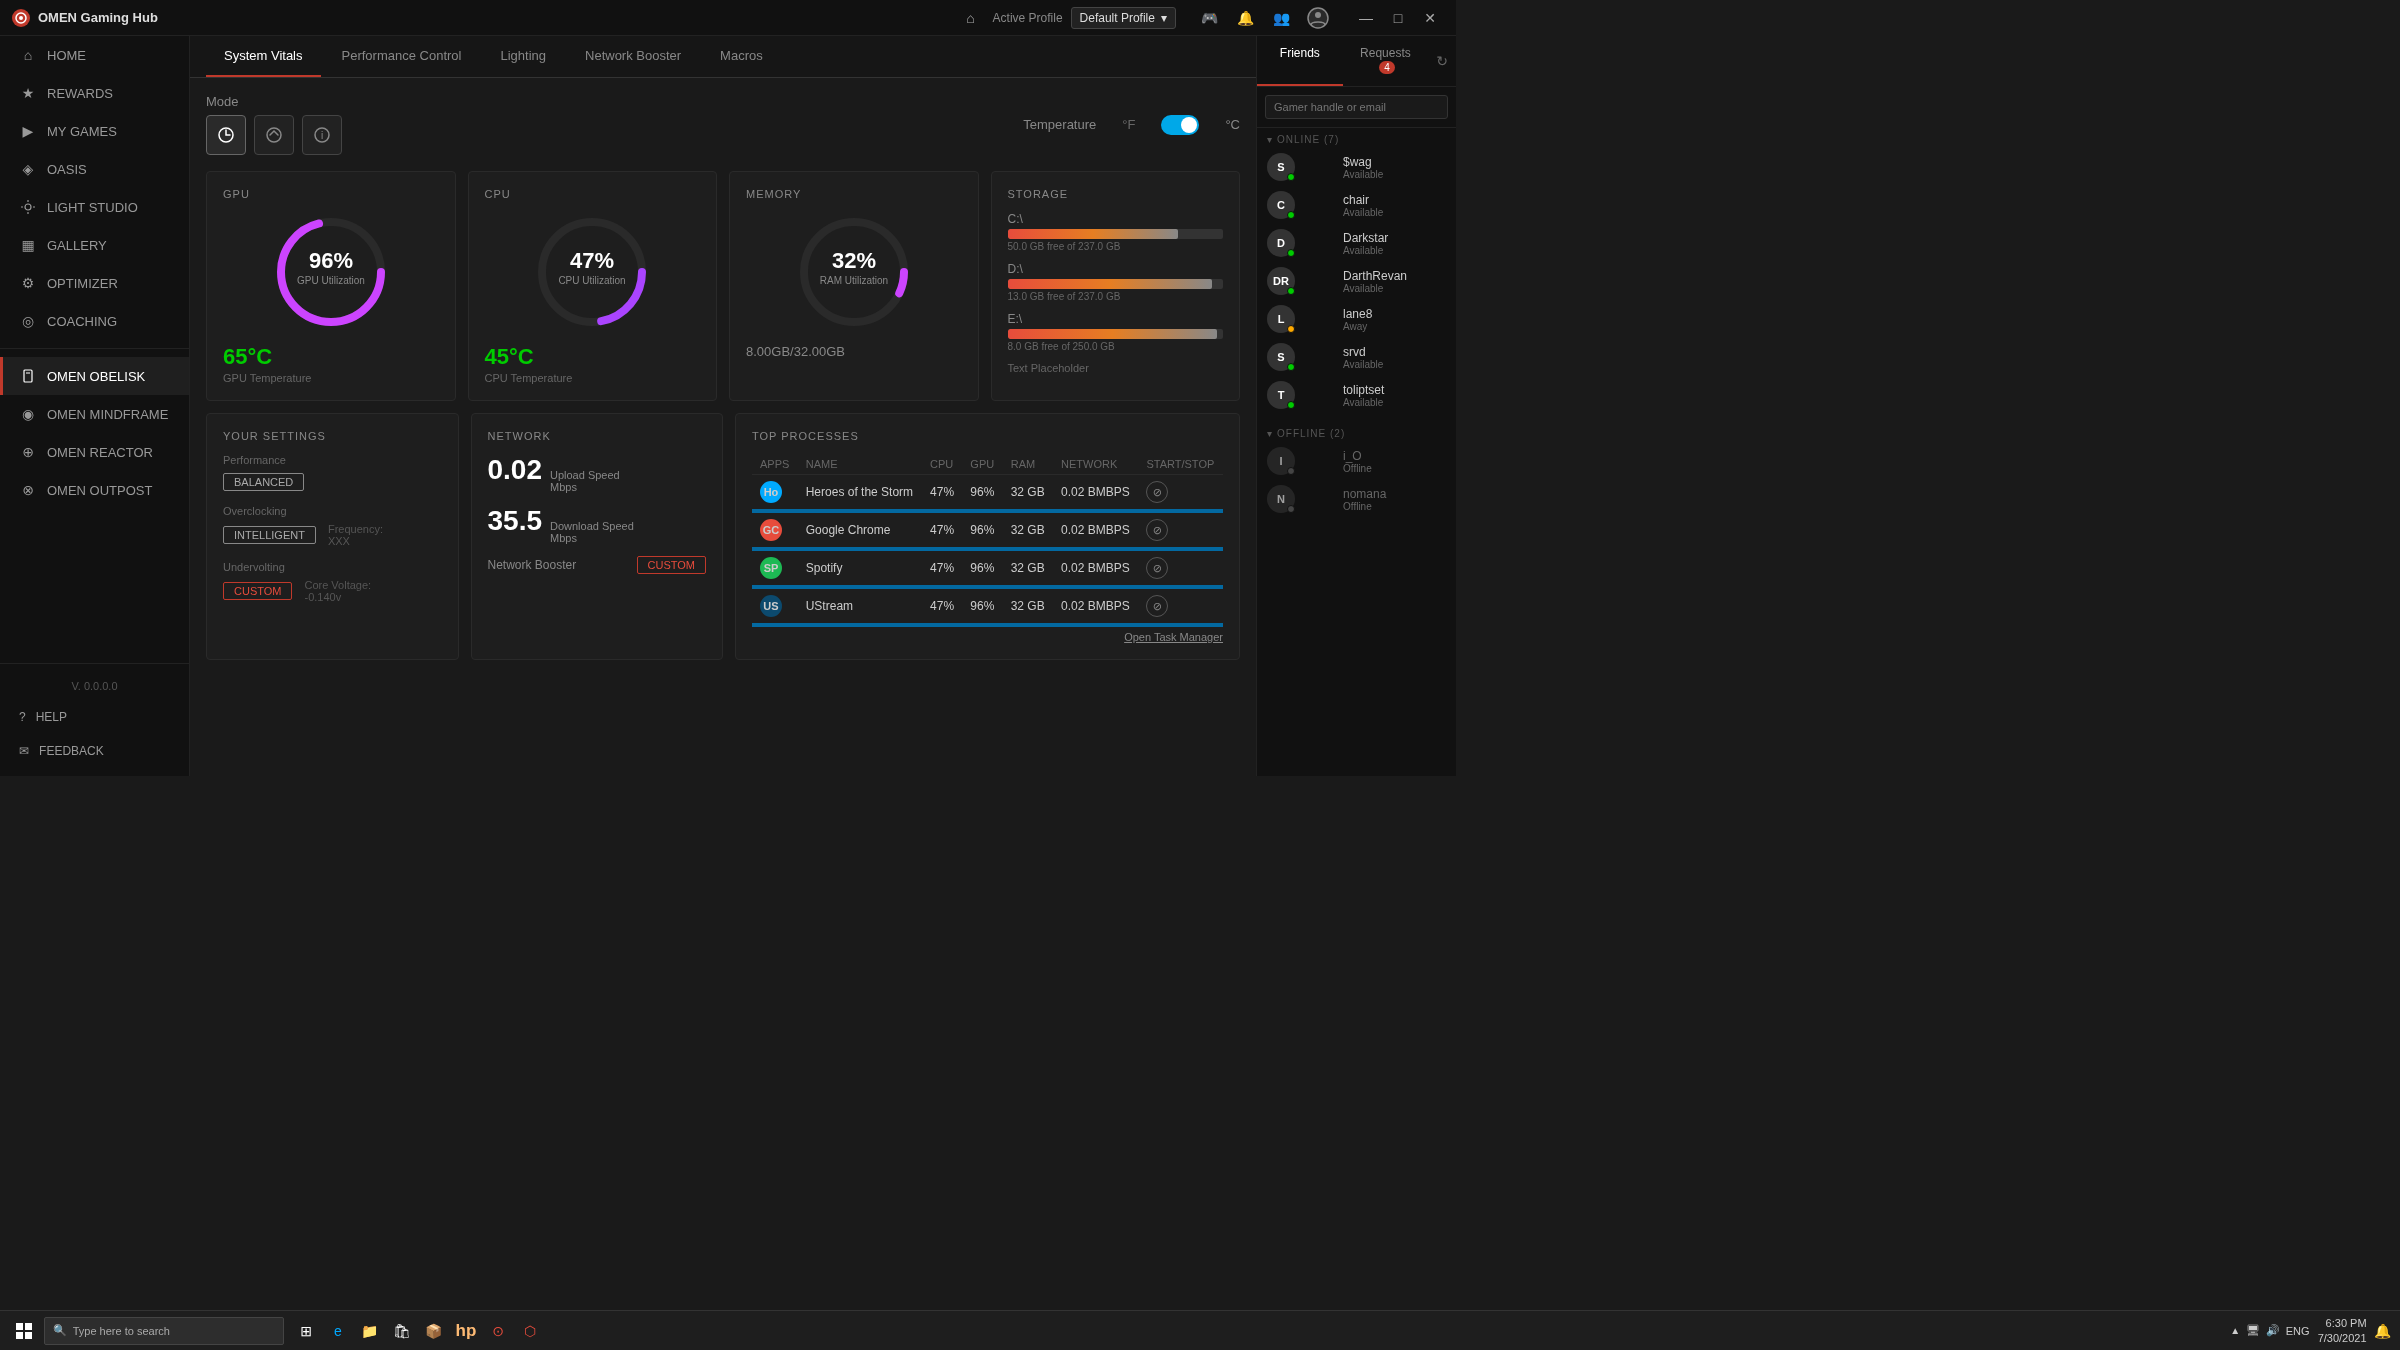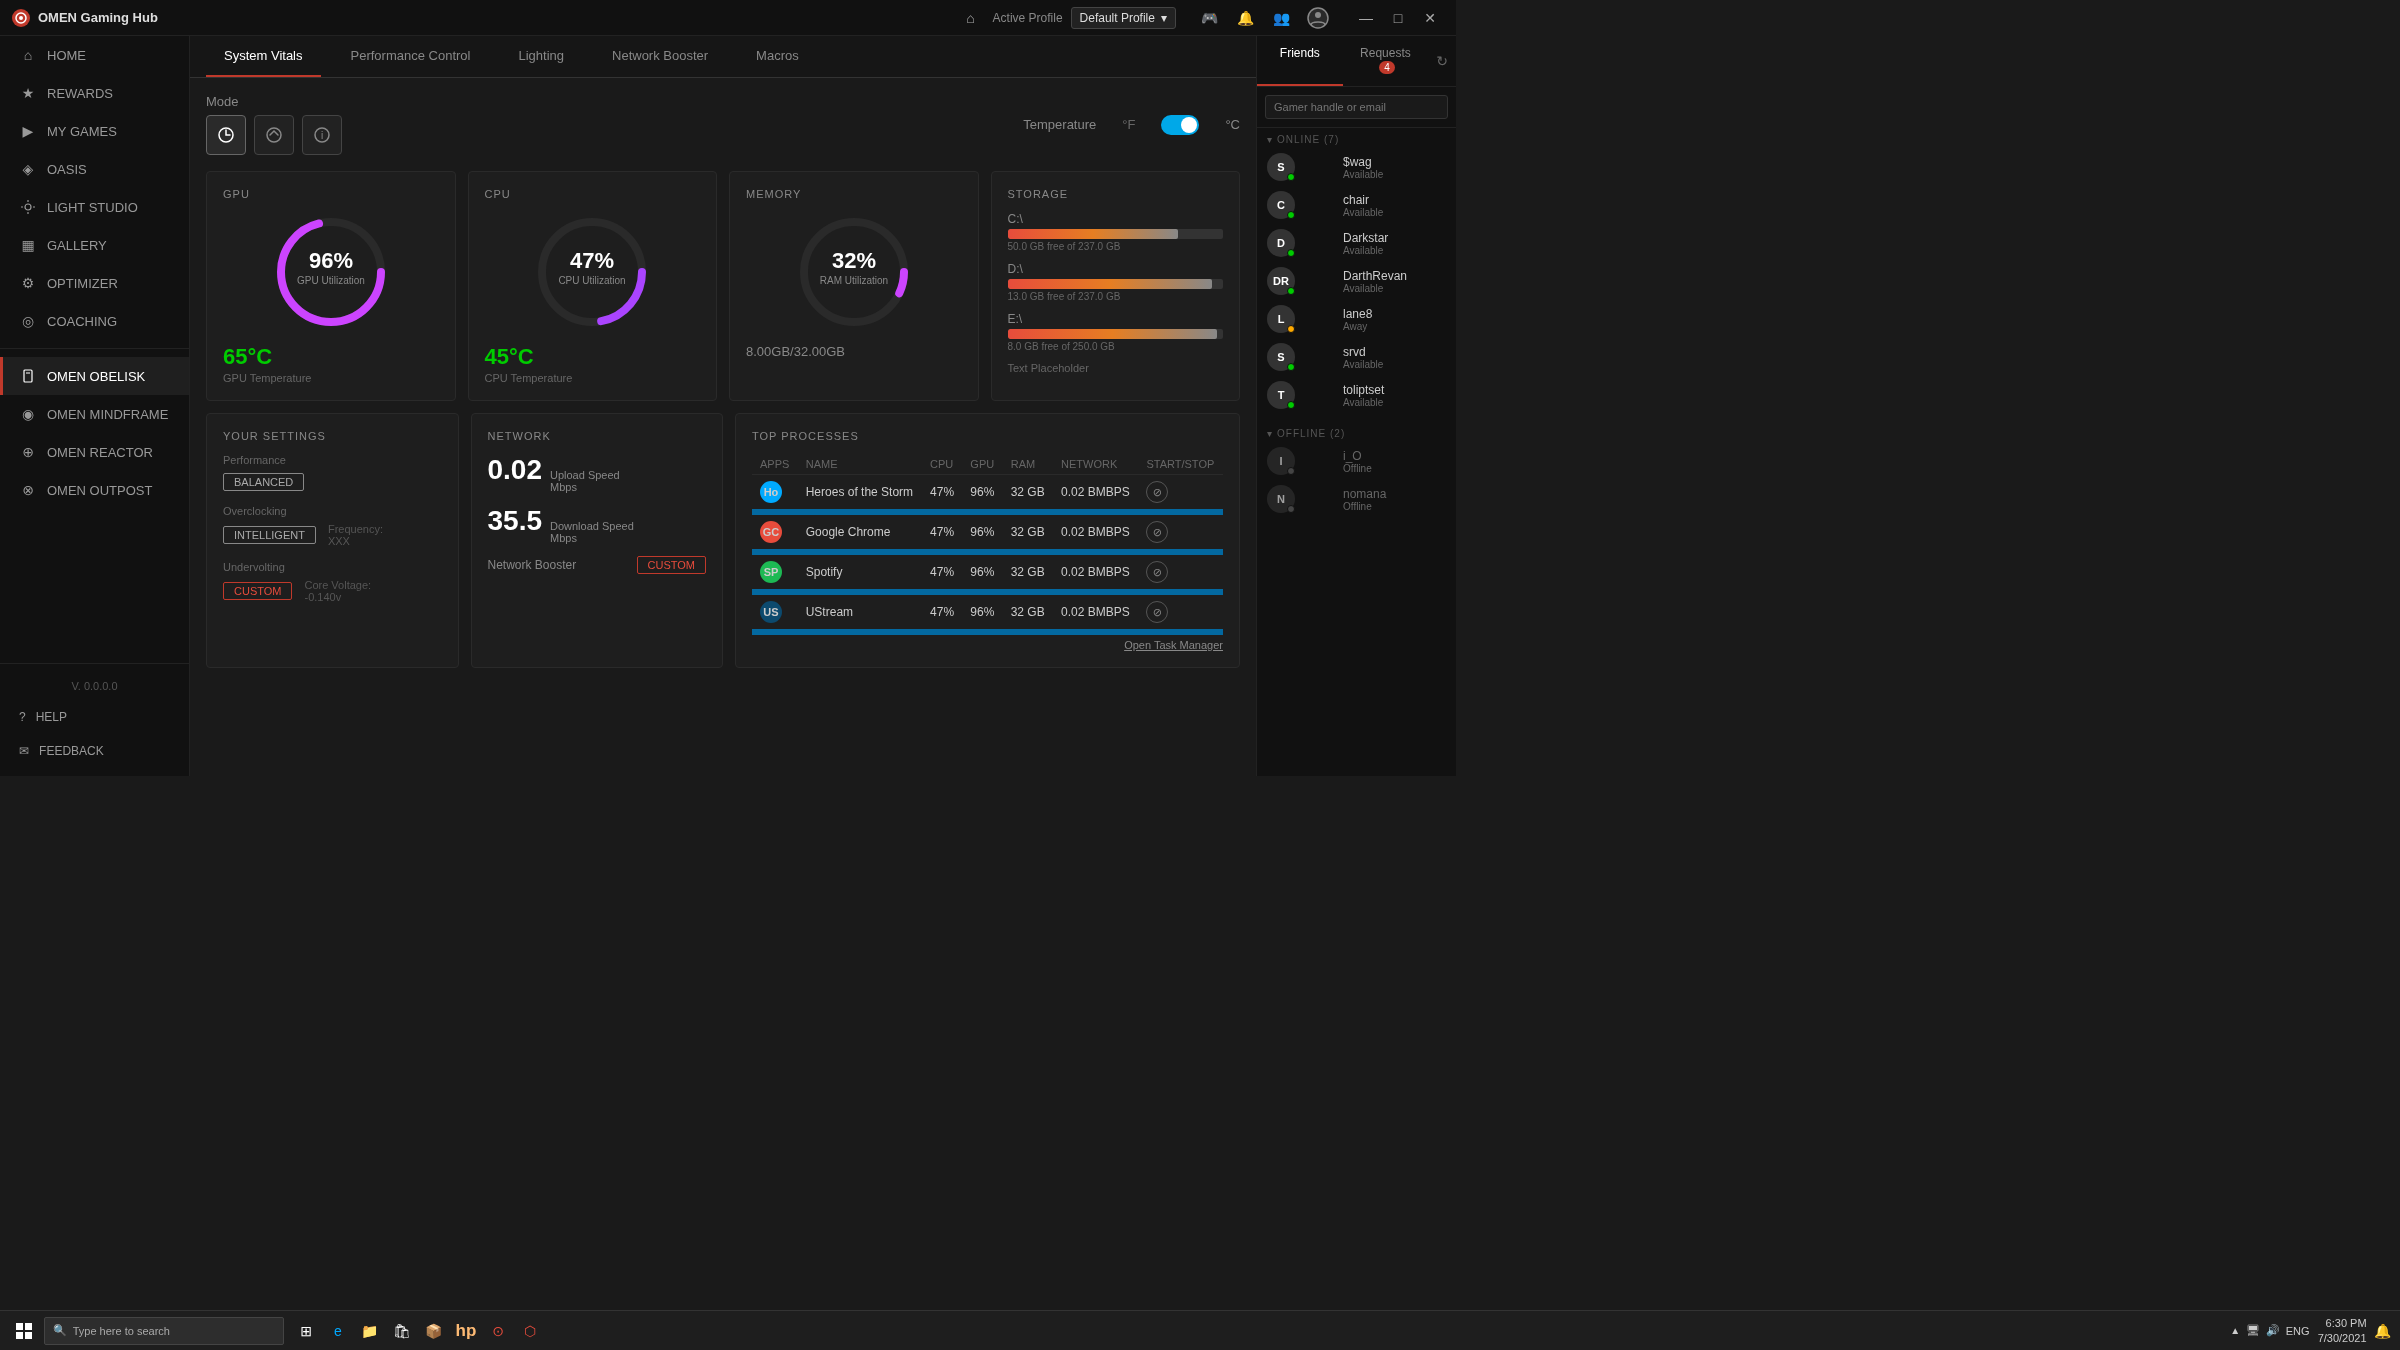--- a/index.html
+++ b/index.html
@@ -233,21 +233,21 @@
       background: #1a1a1a;
       overflow: hidden;
     }
 
     
     .tabs-bar {
       display: flex;
       background: #161616;
       border-bottom: 1px solid #333;
       padding: 0 16px;
-      gap: 12px;
+      gap: 3px;
     }
     .tab {
       padding: 12px 18px;
       font-size: 13px;
       color: #888;
       cursor: pointer;
       border-bottom: 2px solid transparent;
       transition: all 0.2s;
       white-space: nowrap;
     }
@@ -470,21 +470,21 @@
       color: #666;
       text-align: left;
       padding: 4px 8px;
       font-weight: normal;
       font-size: 11px;
       border-bottom: 1px solid #2a2a2a;
     }
     .processes-table td {
       padding: 6px 8px;
       color: #ccc;
-      border-bottom: 6px solid #0369a1;
+      border-bottom: 4px solid #0369a1;
     }
     .process-icon {
       width: 22px;
       height: 22px;
       border-radius: 50%;
       display: flex;
       align-items: center;
       justify-content: center;
       font-size: 11px;
       font-weight: bold;

